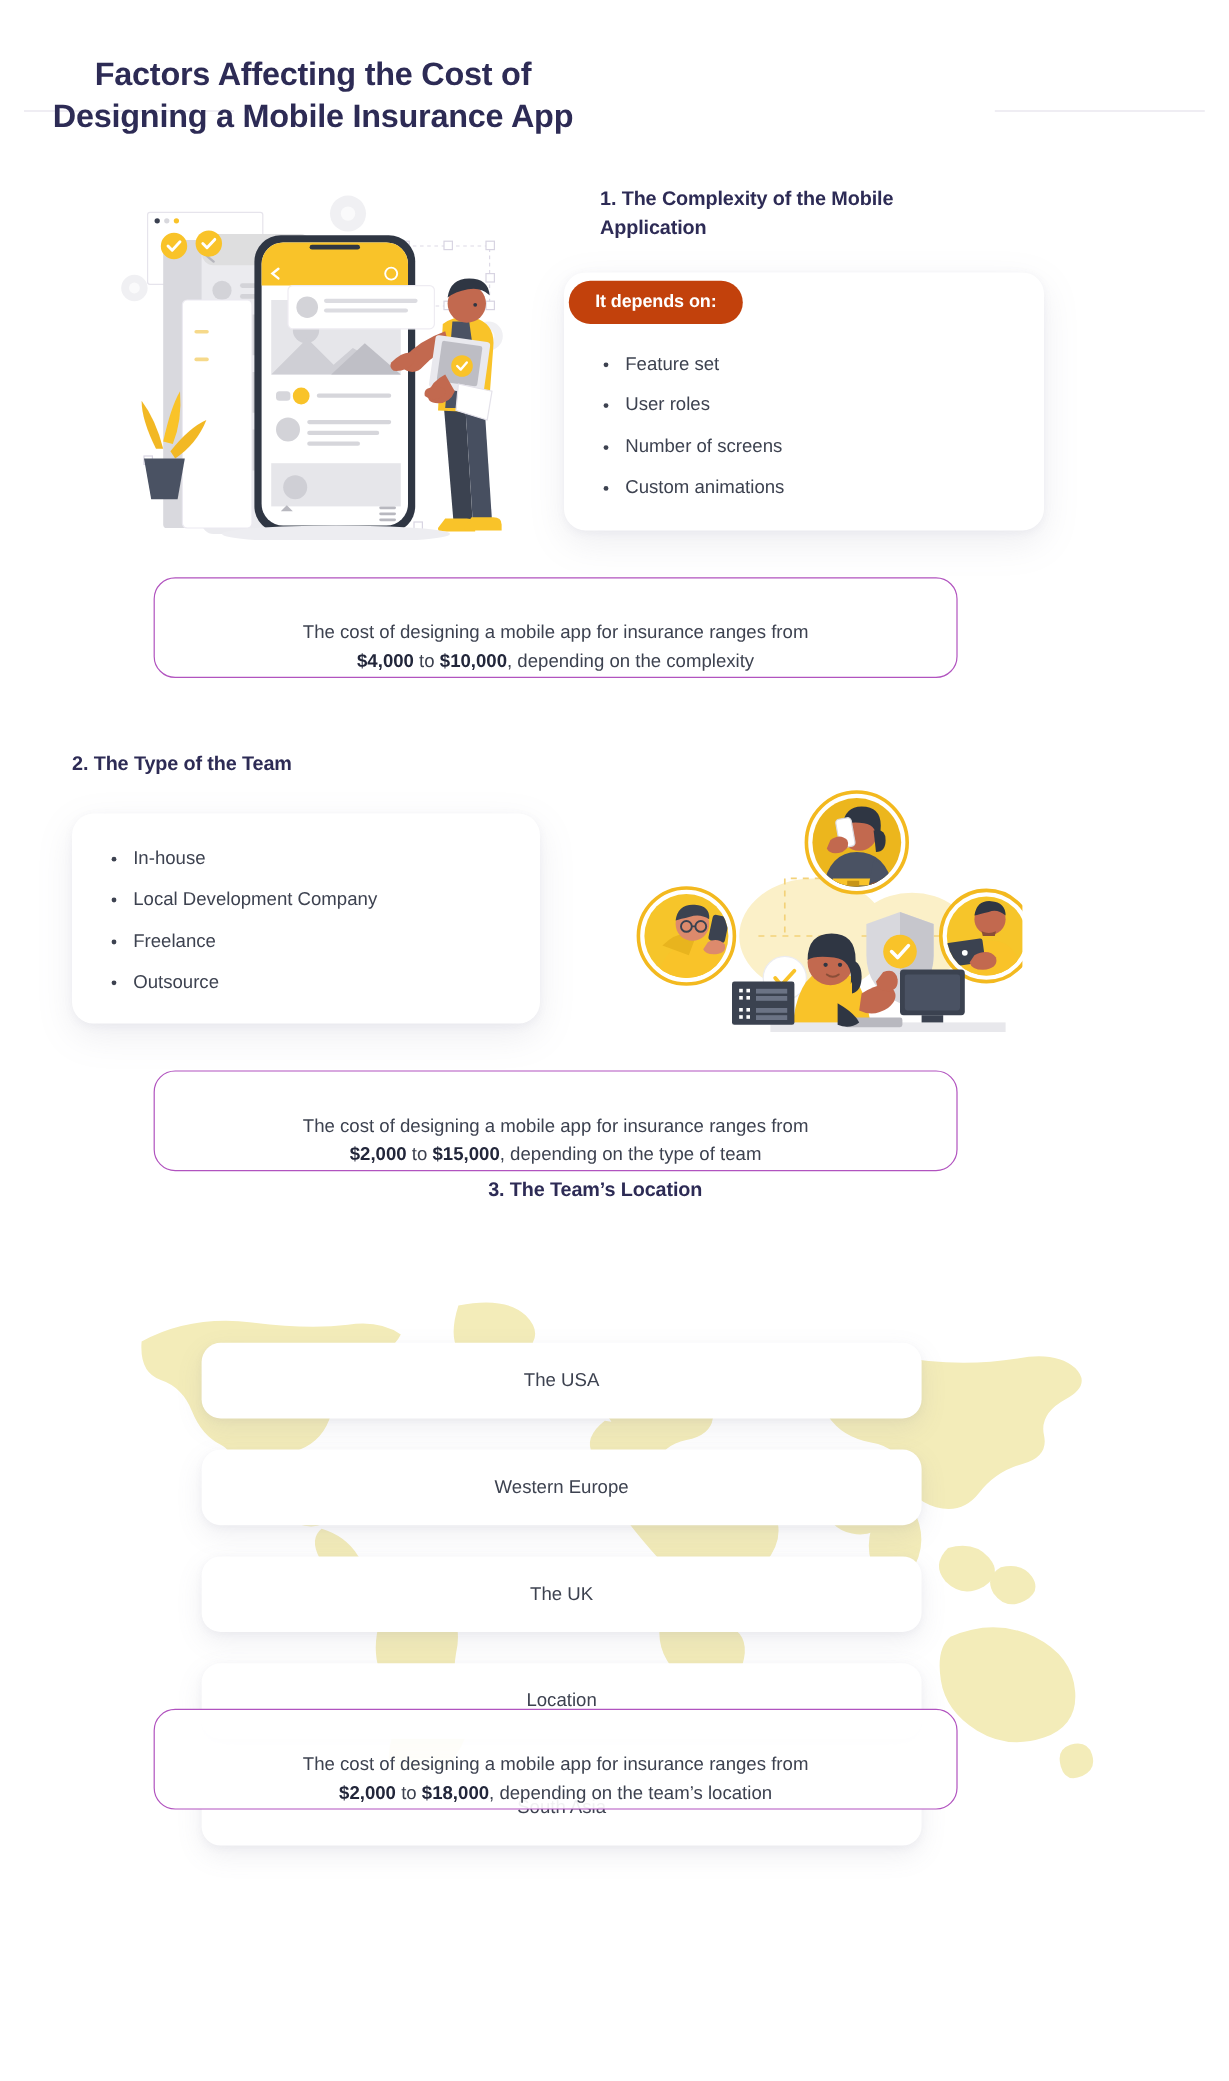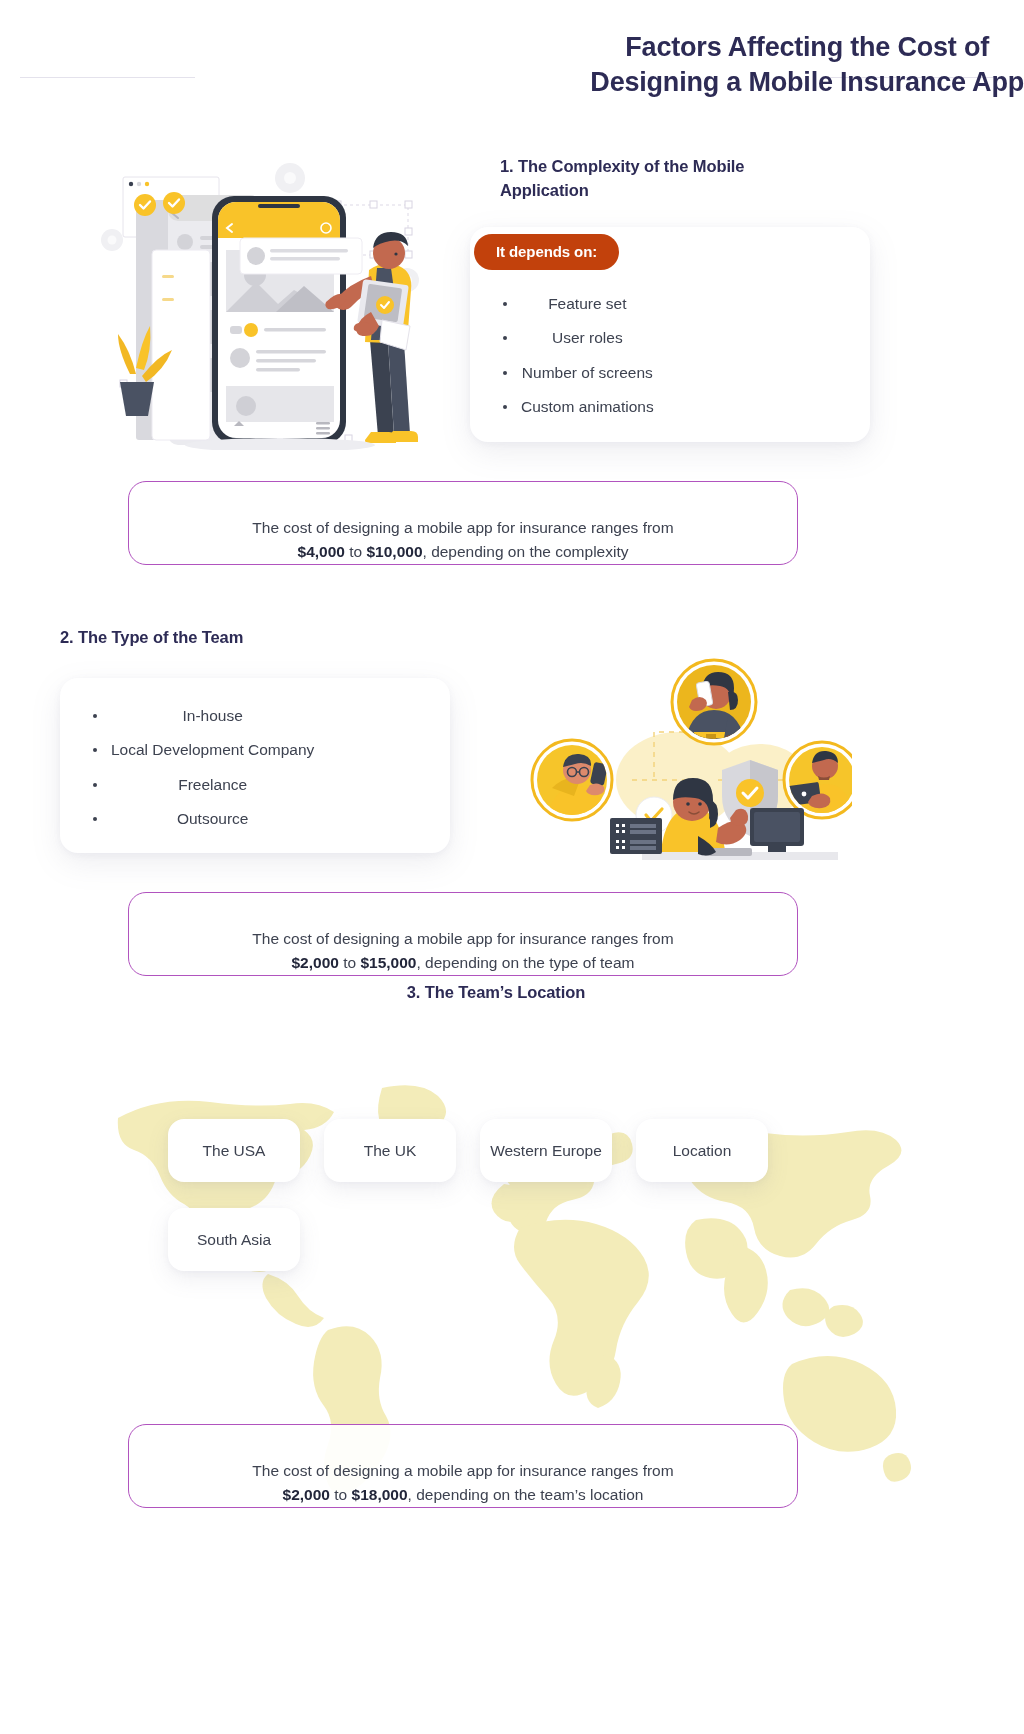--- a/index.html
+++ b/index.html
@@ -13,26 +13,27 @@
   .page {
     position: relative;
     width: 1024px;
     height: 1734px;
     background: #ffffff;
   }
 
   
   .header {
     position: absolute;
-    top: 0; left: 0;
+    top: 15px; left: 0;
     width: 1024px;
     height: 130px;
     display: flex;
     align-items: center;
-    justify-content: flex-end;
+    justify-content: flex-start;
+    padding-left: 44px;
   }
   .header-rule {
     position: absolute;
     top: 77px;
     height: 1px;
     background: #e4e2ec;
   }
   .header-rule.left { left: 20px; width: 175px; }
   .header-rule.right { right: 20px; width: 175px; }
   .page-title {
@@ -54,21 +55,21 @@
     line-height: 1.45;
     letter-spacing: -0.1px;
   }
 
   .white-card {
     background: #ffffff;
     border-radius: 18px;
     box-shadow: 0 10px 30px rgba(120,120,150,0.13), 0 2px 7px rgba(120,120,150,0.07);
   }
 
-  .bullet-list { list-style: none; text-align: center; }
+  .bullet-list { list-style: none; }
   .bullet-list li {
     position: relative;
     padding-left: 21px;
     color: #3d4250;
     font-size: 15.5px;
     line-height: 1.45;
     margin-bottom: 12px;
   }
   .bullet-list li:last-child { margin-bottom: 0; }
   .bullet-list li::before {
@@ -150,21 +151,21 @@
     left: 100px; top: 1078px;
     width: 824px; height: 460px;
     overflow: hidden;
   }
   .s3-map svg { display: block; width: 100%; height: 100%; }
   .loc-grid {
     position: absolute;
     left: 168px; top: 1119px;
     width: 600px;
     display: grid;
-    grid-template-columns: 1fr 1fr 1fr 1fr;
+    grid-template-columns: 1fr;
     column-gap: 24px;
     row-gap: 26px;
   }
   .loc-card {
     height: 63px;
     background: #ffffff;
     border-radius: 16px;
     display: flex;
     align-items: center;
     justify-content: center;
@@ -520,22 +521,22 @@
 
         <path d="M692 286 q36 -16 70 0 q32 16 34 46 q2 28 -26 38 q-30 10 -56 -6 q-26 -16 -30 -42 q-4 -26 8 -36z"></path>
 
         <path d="M792 376 q14 -4 18 8 q4 12 -8 18 q-14 6 -18 -8 q-4 -14 8 -18z"></path>
       </g>
     </svg>
   </div>
 
   <div class="loc-grid">
     <div class="loc-card">The USA</div>
+    <div class="loc-card">Western Europe</div>
     <div class="loc-card">The UK</div>
-    <div class="loc-card">Western Europe</div>
     <div class="loc-card">Location</div>
     <div class="loc-card">South Asia</div>
   </div>
 
   <div class="cost-box s3-cost">
     <p class="cost-text">
       <span>The cost of designing a mobile app for insurance ranges from</span><br>
       <b>$2,000</b><span> to </span><b>$18,000</b><span>, depending on the team’s location</span>
     </p>
   </div>

